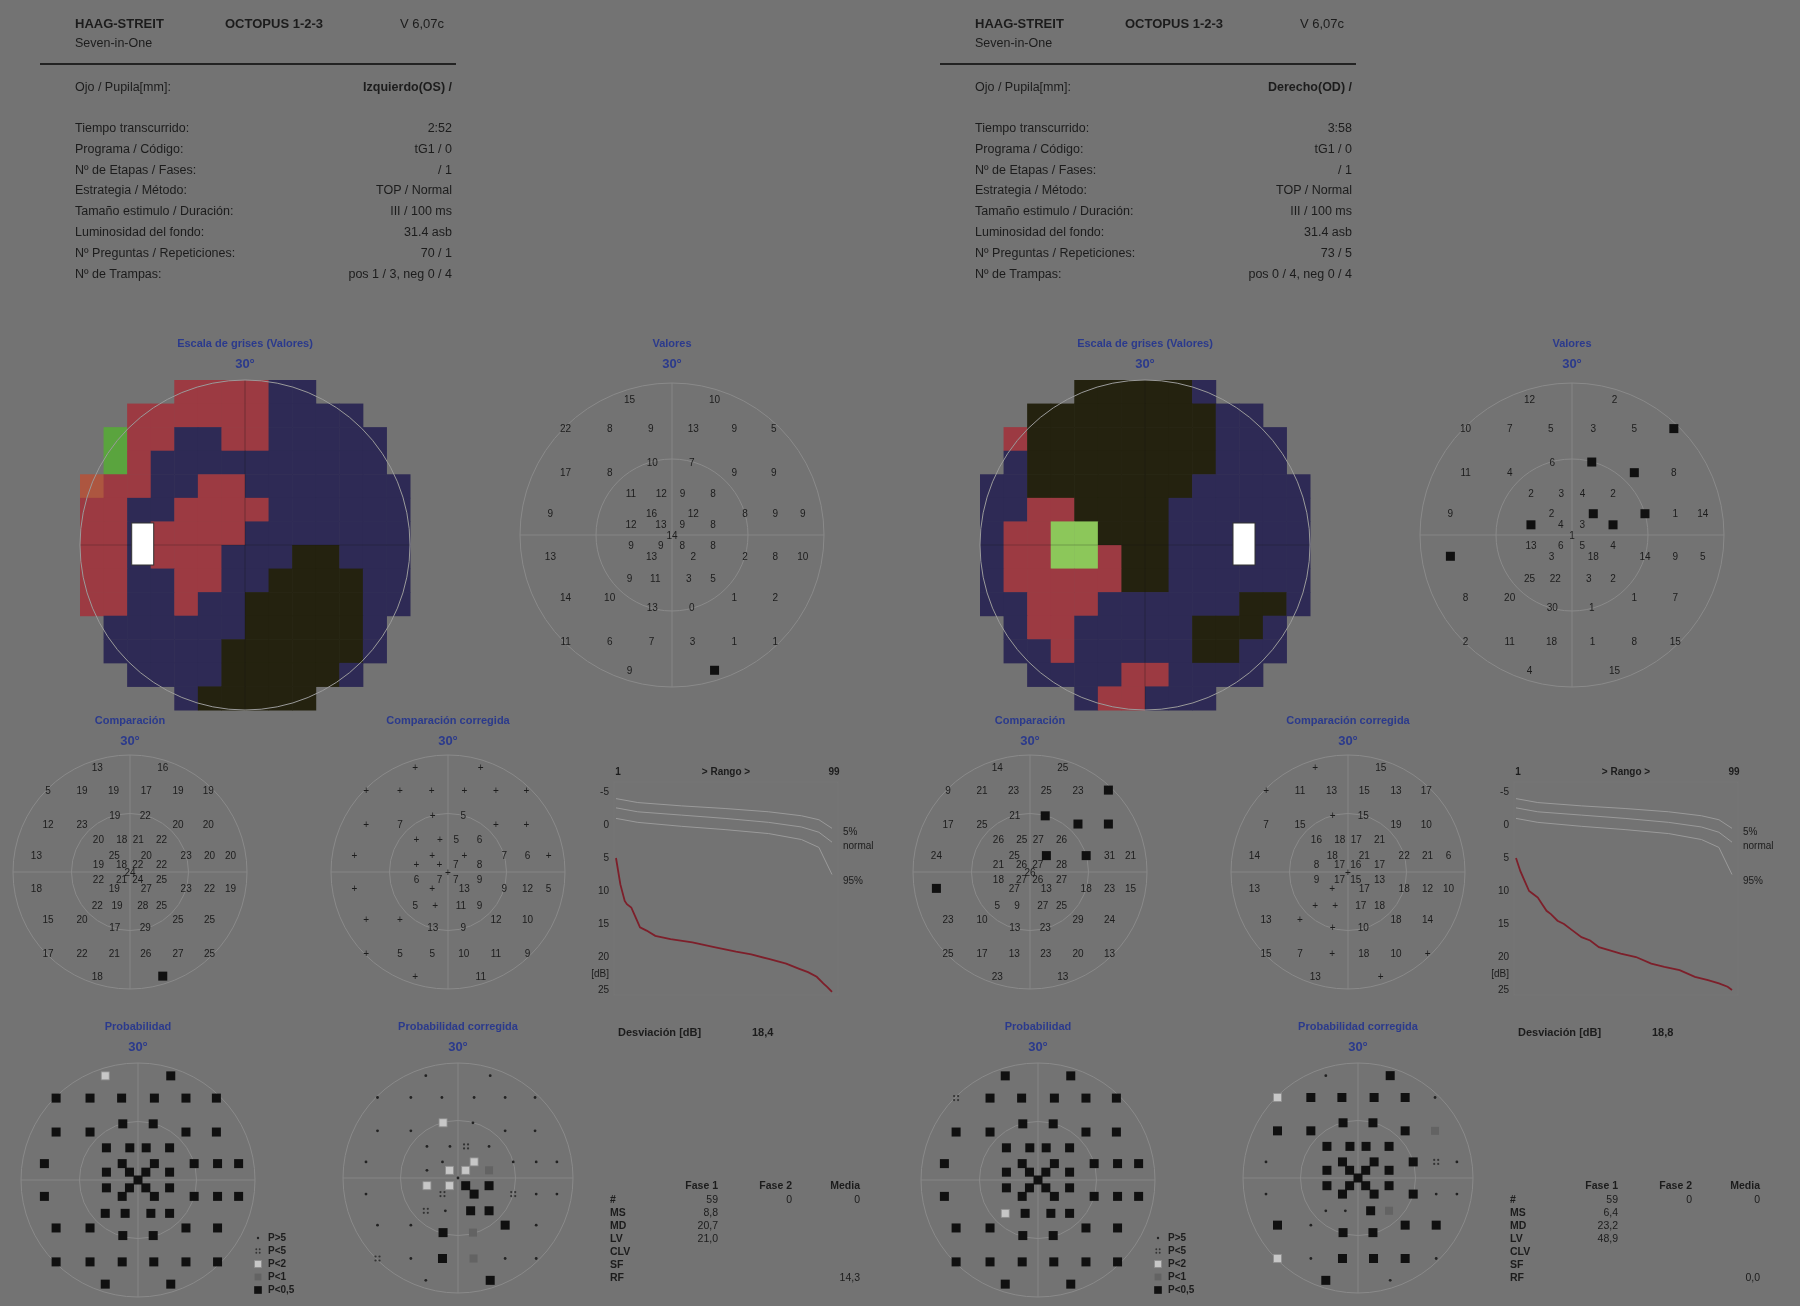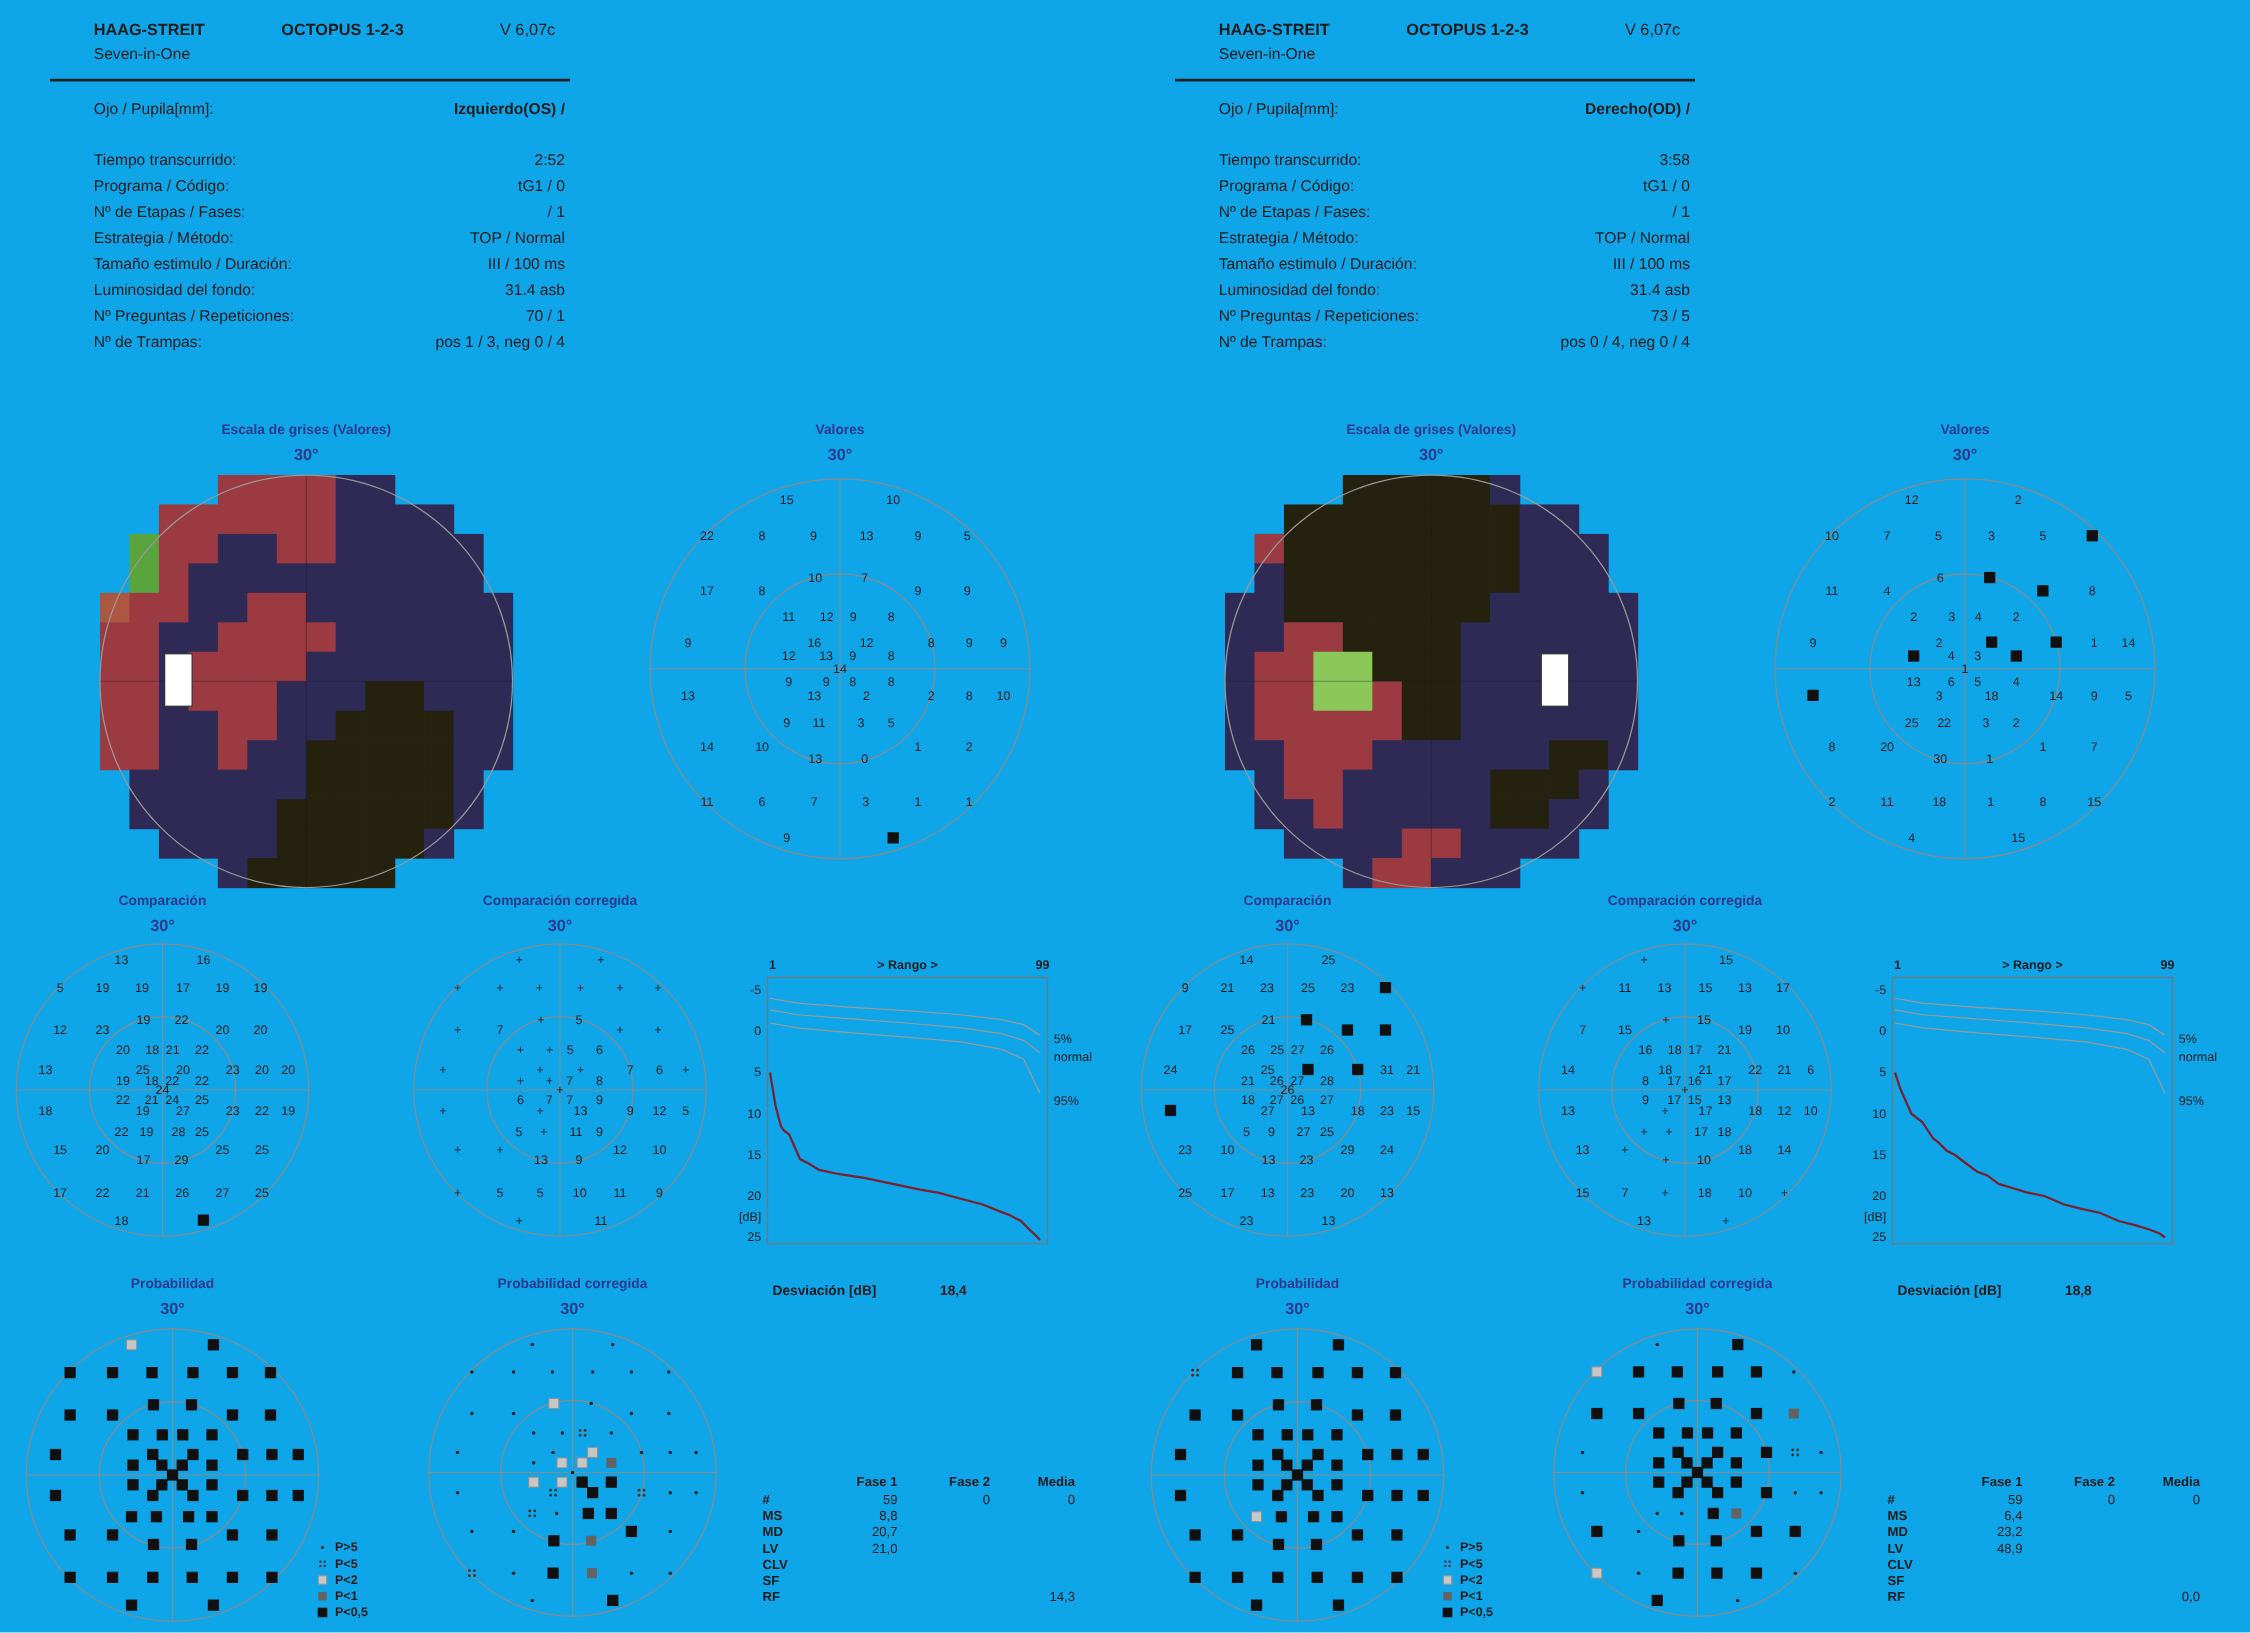--- a/index.html
+++ b/index.html
@@ -1,16 +1,16 @@
 <!DOCTYPE html>
 <html><head>
 <meta charset="utf-8">
 <style>
   html,body{margin:0;padding:0;background:#ffffff;}
-  #page{position:relative;width:1800px;height:1306px;background:#0ea5e9;overflow:hidden;
+  #page{position:relative;width:1800px;height:1306px;background:#737373;overflow:hidden;
         font-family:"Liberation Sans",sans-serif;}
   svg text{font-family:"Liberation Sans",sans-serif;}
   .panel{position:absolute;top:0;}
 </style>
 </head>
 <body>
 <div id="page">
   <svg id="panel-left" class="panel" style="left:0" width="900" height="1306" viewBox="0 0 900 1306">
       <g>
         <text x="75" y="28" font-size="13" fill="#1c1c1c" text-anchor="start" font-weight="bold">HAAG-STREIT</text>

